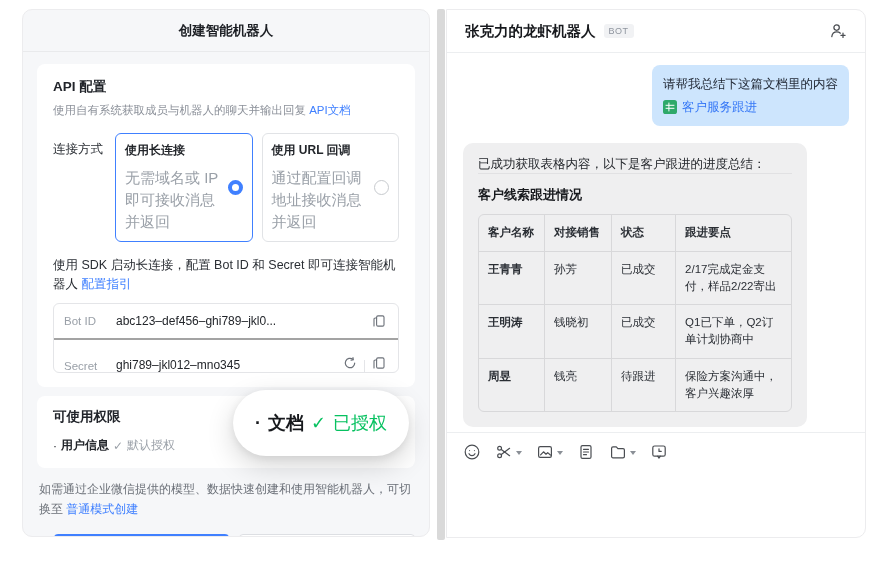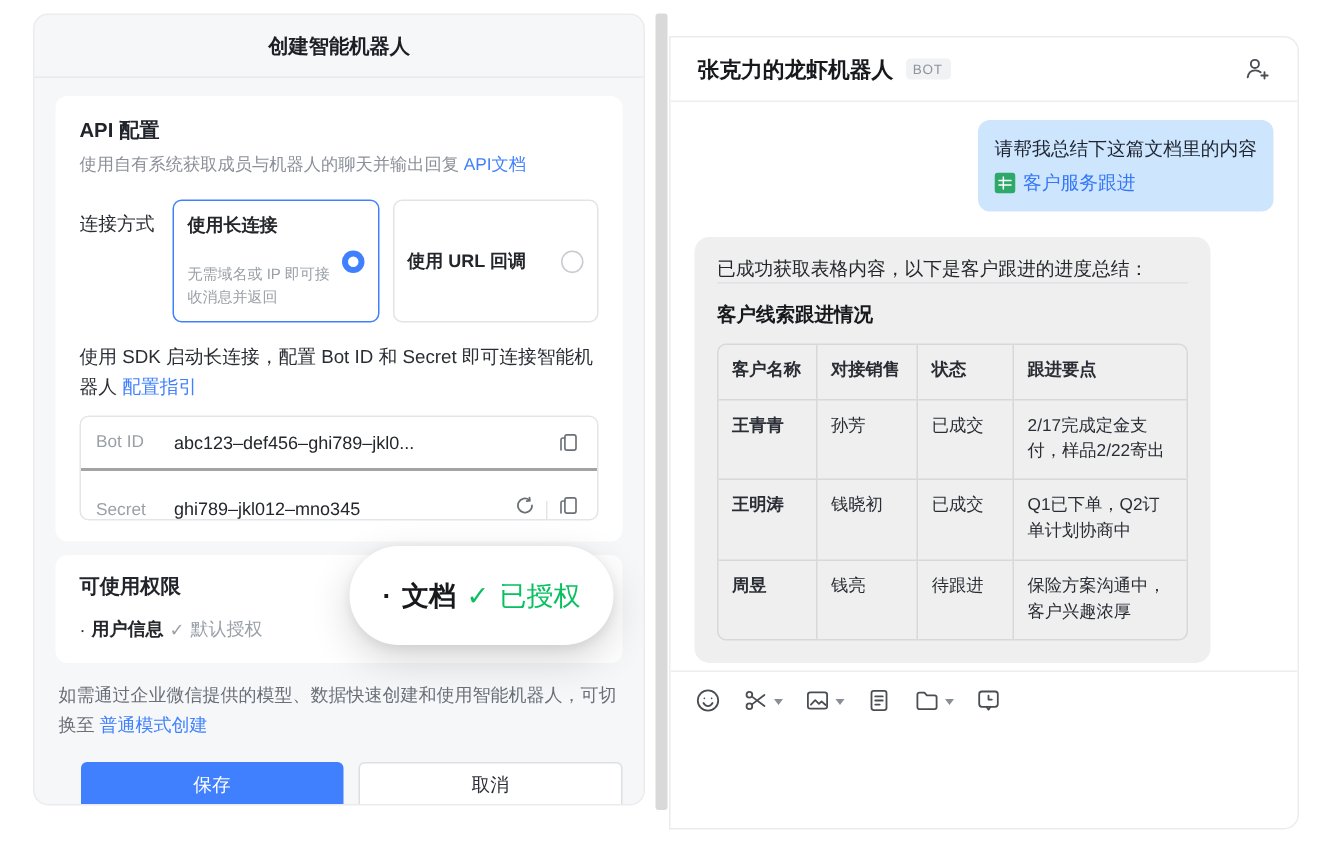--- a/index.html
+++ b/index.html
@@ -23,21 +23,21 @@
   .cfg-label { width:62px; flex:none; font-size:12.5px; color:#2a2e34; padding-top:8px; }
   .cfg-label.tight { padding-top:1px; }
   .cfg-content { flex:1; min-width:0; }
 
   .options { display:flex; gap:9px; }
   .option { flex:1; border:1px solid #e1e3e6; border-radius:6px; background:#fff;
     padding:8px 9px; display:flex; align-items:center; gap:6px; cursor:pointer; }
   .option.selected { border:1.5px solid var(--accent,#4080ff); }
   .opt-text { flex:1; min-width:0; }
   .opt-title { font-size:12px; font-weight:bold; color:#23262b; }
-  .opt-desc { font-size:10px; color:#9aa0a8; line-height:1.45; margin-top:18px; }
+  .opt-desc { font-size:15px; color:#9aa0a8; line-height:1.45; margin-top:8px; }
   .radio { flex:none; width:15px; height:15px; border-radius:50%; background:#fff; }
   .radio.checked { border:4.5px solid var(--accent,#4080ff); }
   .radio.unchecked { border:1px solid #c7cace; }
 
   .cfg-text { font-size:12.5px; line-height:1.55; color:#2a2e34; }
   .cred-box { margin-top:9px; border:1px solid #e4e5e8; border-radius:6px; background:#fff; }
   .cred-row { display:flex; align-items:center; height:34px; padding:0 10px; }
   .cred-row + .cred-row { border-top:2px solid #a3a3a3;align-items:flex-end; }
   .cred-label { width:52px; flex:none; font-size:11.5px; color:#9aa0a8; }
   .cred-value { flex:1; font-size:12px; color:#23262b; white-space:nowrap; overflow:hidden; }
@@ -62,21 +62,21 @@
     display:flex; align-items:center; justify-content:center;
     font-family:"Liberation Sans","DejaVu Sans",sans-serif; }
   .btn.primary { background:var(--accent,#4080ff); border:none; color:#fff; }
   .btn.plain { background:#fff; border:1px solid #dddfe3; color:#2a2e34; }
 
   
   .divider-strip { position:absolute; left:437px; top:9px; width:8px; height:531px;
     background:#d9d9d9; border-radius:2px; }
 
   
-  .right-panel { position:absolute; left:446px; top:24px; width:420px; height:529px;
+  .right-panel { position:absolute; left:446px; top:9px; width:420px; height:529px;
     background:#fff; border:1px solid #ececee; border-radius:0 10px 10px 0;
     display:flex; flex-direction:column; overflow:hidden; }
   .rp-header { height:43px; flex:none; display:flex; align-items:center; gap:8px;
     padding:0 18px; border-bottom:1px solid #eceef0; }
   .bot-name { font-size:14.5px; font-weight:bold; color:#17191d; }
   .bot-badge { font-size:9px; color:#8f959e; background:#f1f2f4; border-radius:3px;
     padding:2px 5px; letter-spacing:.5px; }
   .rp-header .spacer { flex:1; }
 
   .chat { flex:1; padding:12px 16px 0 16px; display:flex; flex-direction:column;
@@ -132,20 +132,21 @@
             <div class="option selected">
               <div class="opt-text">
                 <div class="opt-title">使用长连接</div>
                 <div class="opt-desc">无需域名或 IP 即可接收消息并返回</div>
               </div>
               <span class="radio checked"></span>
             </div>
             <div class="option">
               <div class="opt-text">
                 <div class="opt-title">使用 URL 回调</div>
+                <div class="opt-desc">通过配置回调地址接收消息并返回</div>
               </div>
               <span class="radio unchecked"></span>
             </div>
           </div>
         </div>
 
         <div class="cfg-row">
           <div class="cfg-content">
             <div class="cfg-text">
               <span>使用 SDK 启动长连接，配置 Bot ID 和 Secret 即可连接智能机器人</span>

